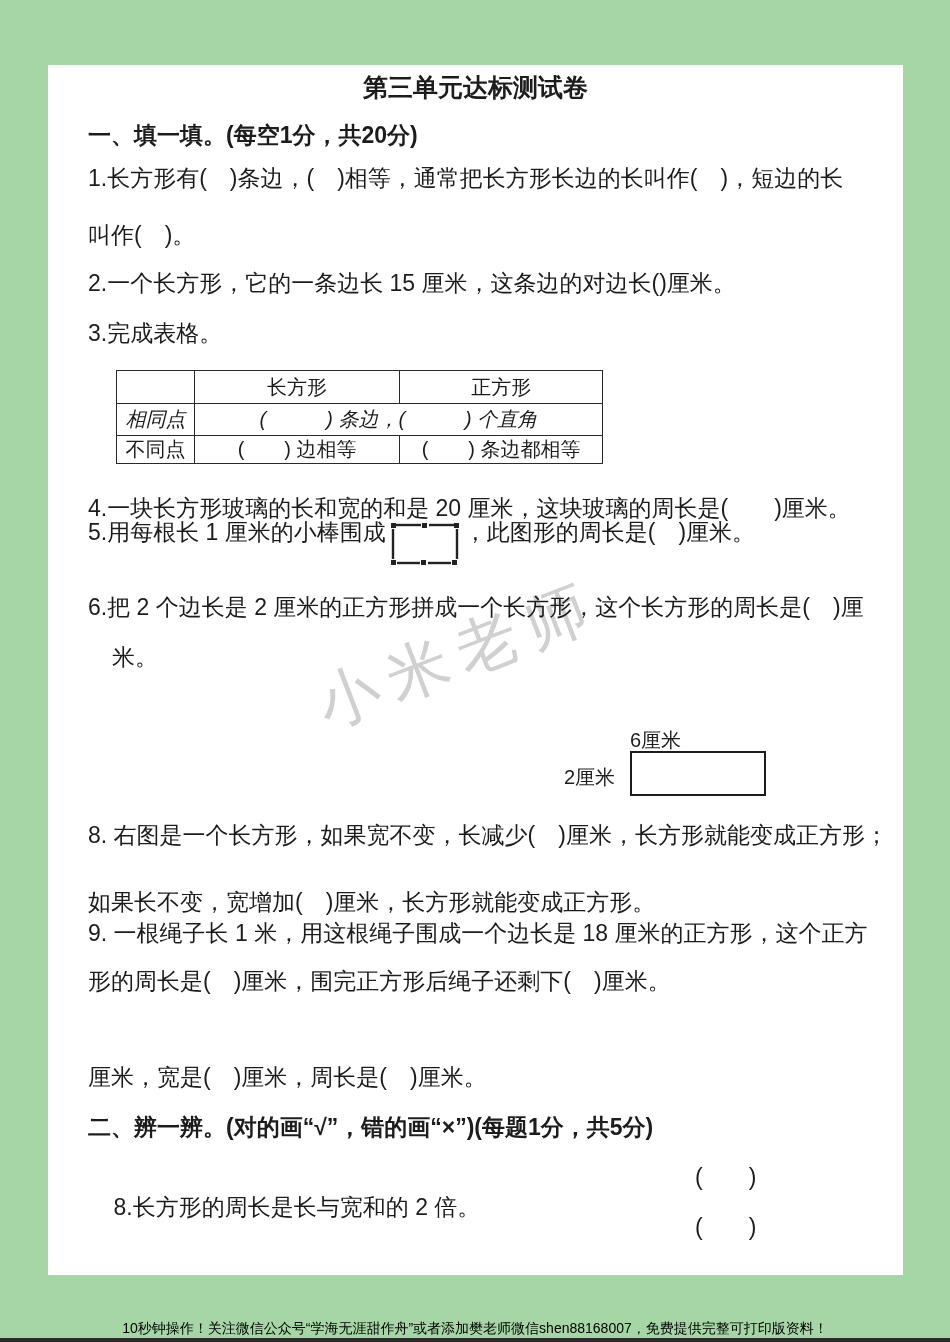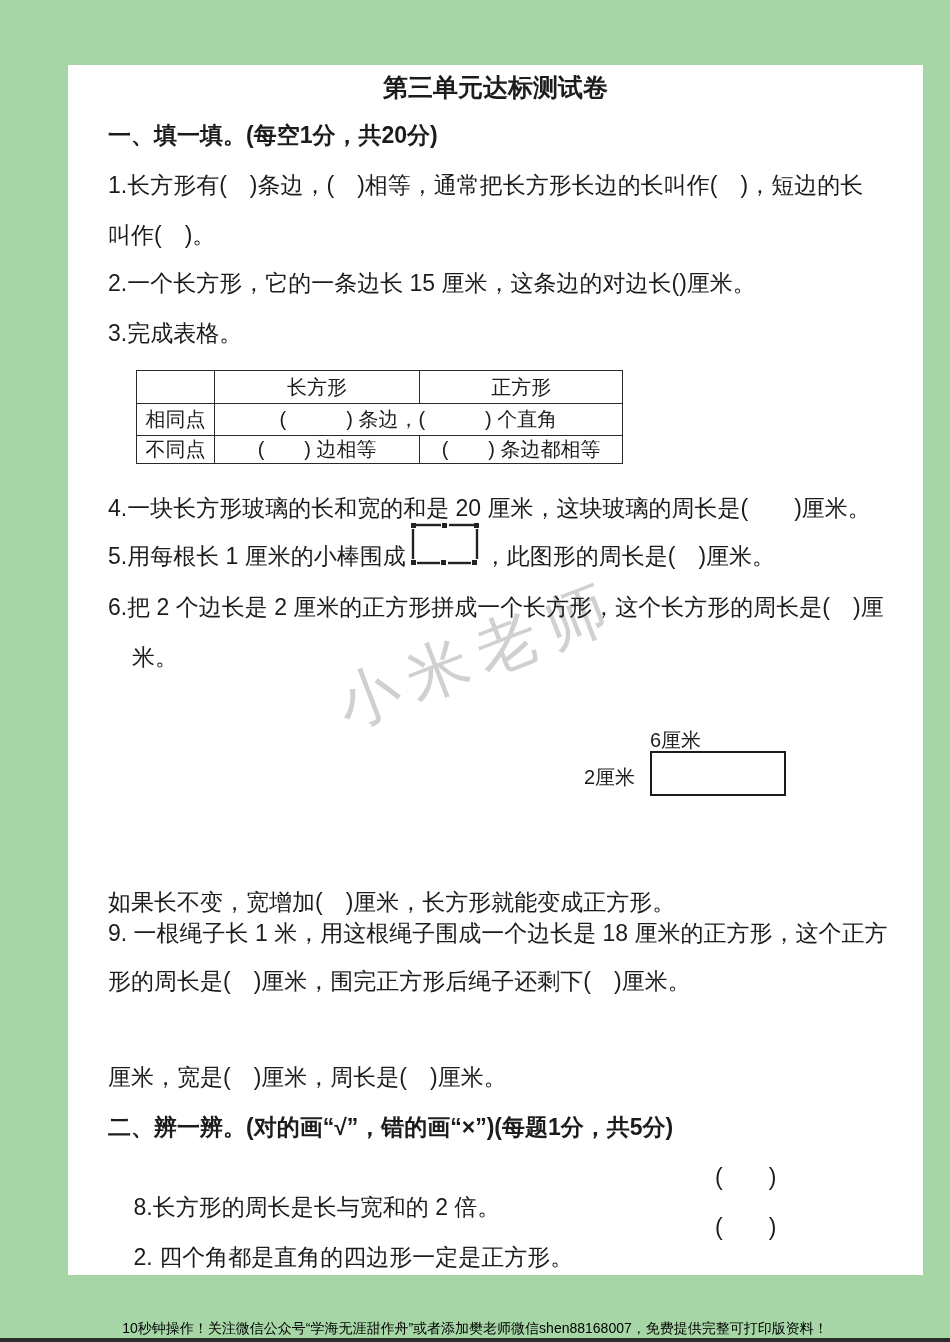--- a/index.html
+++ b/index.html
@@ -10,21 +10,20 @@
     font-family: "Liberation Sans", sans-serif;
     color: #1c1c1c;
     overflow: hidden;
   }
   .paper {
     position: absolute;
     left: 48px; top: 65px;
     width: 855px; height: 1210px;
     background: #ffffff;
     overflow: hidden;
-    margin-left: 20px;
   }
   .line {
     position: absolute;
     left: 40px;
     font-size: 23px;
     line-height: 30px;
     white-space: pre;
     z-index: 2;
     color: #1c1c1c;
   }
@@ -33,42 +32,41 @@
     text-align: center;
     font-weight: bold;
     font-size: 25px;
   }
   .heading { font-weight: bold; }
   .indent { left: 64px; }
   .q5row {
     position: absolute;
     left: 40px; top: 452px;
     display: flex;
-    align-items: flex-end;
     z-index: 2;
   }
   .q5row .txt { font-size: 23px; line-height: 30px; white-space: pre; }
   .q5row svg { margin: 0 2px 2px 2px; }
   table.cmp {
     position: absolute;
     left: 68px; top: 305px;
     width: 487px;
     border-collapse: collapse;
     z-index: 2;
     font-size: 20px;
     padding-left: 16px;
   }
   table.cmp td {
     border: 1.5px solid #2a2a2a;
     text-align: center;
     white-space: pre;
     padding: 0;
   }
   table.cmp tr.hd td { height: 33px; }
-  table.cmp tr.r2 td { height: 32px; }
+  table.cmp tr.r2 td { height: 32px; font-style: italic; }
   table.cmp tr.r3 td { height: 28px; }
   .c1 { width: 78px; }
   .c2 { width: 206px; }
   .c3 { width: 203px; }
   .fig7-label-top {
     position: absolute;
     left: 582px; top: 662px; width: 136px;
     text-align: left;
     font-size: 20px; z-index: 2; white-space: pre;
   }
@@ -118,21 +116,21 @@
 </style>
 </head>
 <body>
 
 <div class="paper">
 
   <div class="line title" style="top:7px">第三单元达标测试卷</div>
 
   <div class="line heading" style="top:55px">一、填一填。(每空1分，共20分)</div>
 
-  <div class="line" style="top:105px">1.长方形有(　)条边，(　)相等，通常把长方形长边的长叫作(　)，短边的长</div>
+  <div class="line" style="top:98px">1.长方形有(　)条边，(　)相等，通常把长方形长边的长叫作(　)，短边的长</div>
   <div class="line" style="top:155px">叫作(　)。</div>
   <div class="line" style="top:203px">2.一个长方形，它的一条边长 15 厘米，这条边的对边长()厘米。</div>
   <div class="line" style="top:253px">3.完成表格。</div>
 
   <table class="cmp">
     <tbody>
         <tr class="hd">
       <td class="c1"></td>
       <td class="c2">长方形</td>
       <td class="c3">正方形</td>
@@ -170,33 +168,33 @@
     <span class="txt">，此图形的周长是(　)厘米。</span>
   </div>
 
   <div class="line" style="top:527px">6.把 2 个边长是 2 厘米的正方形拼成一个长方形，这个长方形的周长是(　)厘</div>
   <div class="line indent" style="top:577px">米。</div>
 
   <div class="fig7-label-top">6厘米</div>
   <div class="fig7-rect"></div>
   <div class="fig7-label-left">2厘米</div>
 
+  <div class="line" style="top:755px">8. 右图是一个长方形，如果宽不变，长减少(　)厘米，长方形就能变成正方形；</div>
   <div class="line" style="top:822px">如果长不变，宽增加(　)厘米，长方形就能变成正方形。</div>
   <div class="line" style="top:853px">9. 一根绳子长 1 米，用这根绳子围成一个边长是 18 厘米的正方形，这个正方</div>
   <div class="line" style="top:901px">形的周长是(　)厘米，围完正方形后绳子还剩下(　)厘米。</div>
   <div class="line" style="top:997px">厘米，宽是(　)厘米，周长是(　)厘米。</div>
 
   <div class="line heading" style="top:1047px">二、辨一辨。(对的画“√”，错的画“×”)(每题1分，共5分)</div>
 
   <div class="line s2-line" style="top:1097px">
     <span>8.长方形的周长是长与宽和的 2 倍。</span>
     <span class="s2-answer">(　　)</span>
   </div>
   <div class="line s2-line" style="top:1147px">
-    <span>2. 四个角都是直角的四边形一定是正方形。</span>
     <span class="s2-answer">(　　)</span>
   </div>
 
   <div class="watermark">小米老师</div>
 </div>
 
 <div class="footer-promo">10秒钟操作！关注微信公众号“学海无涯甜作舟”或者添加樊老师微信shen88168007，免费提供完整可打印版资料！</div>
 <div class="bottom-strip"></div>
 
 </body></html>

